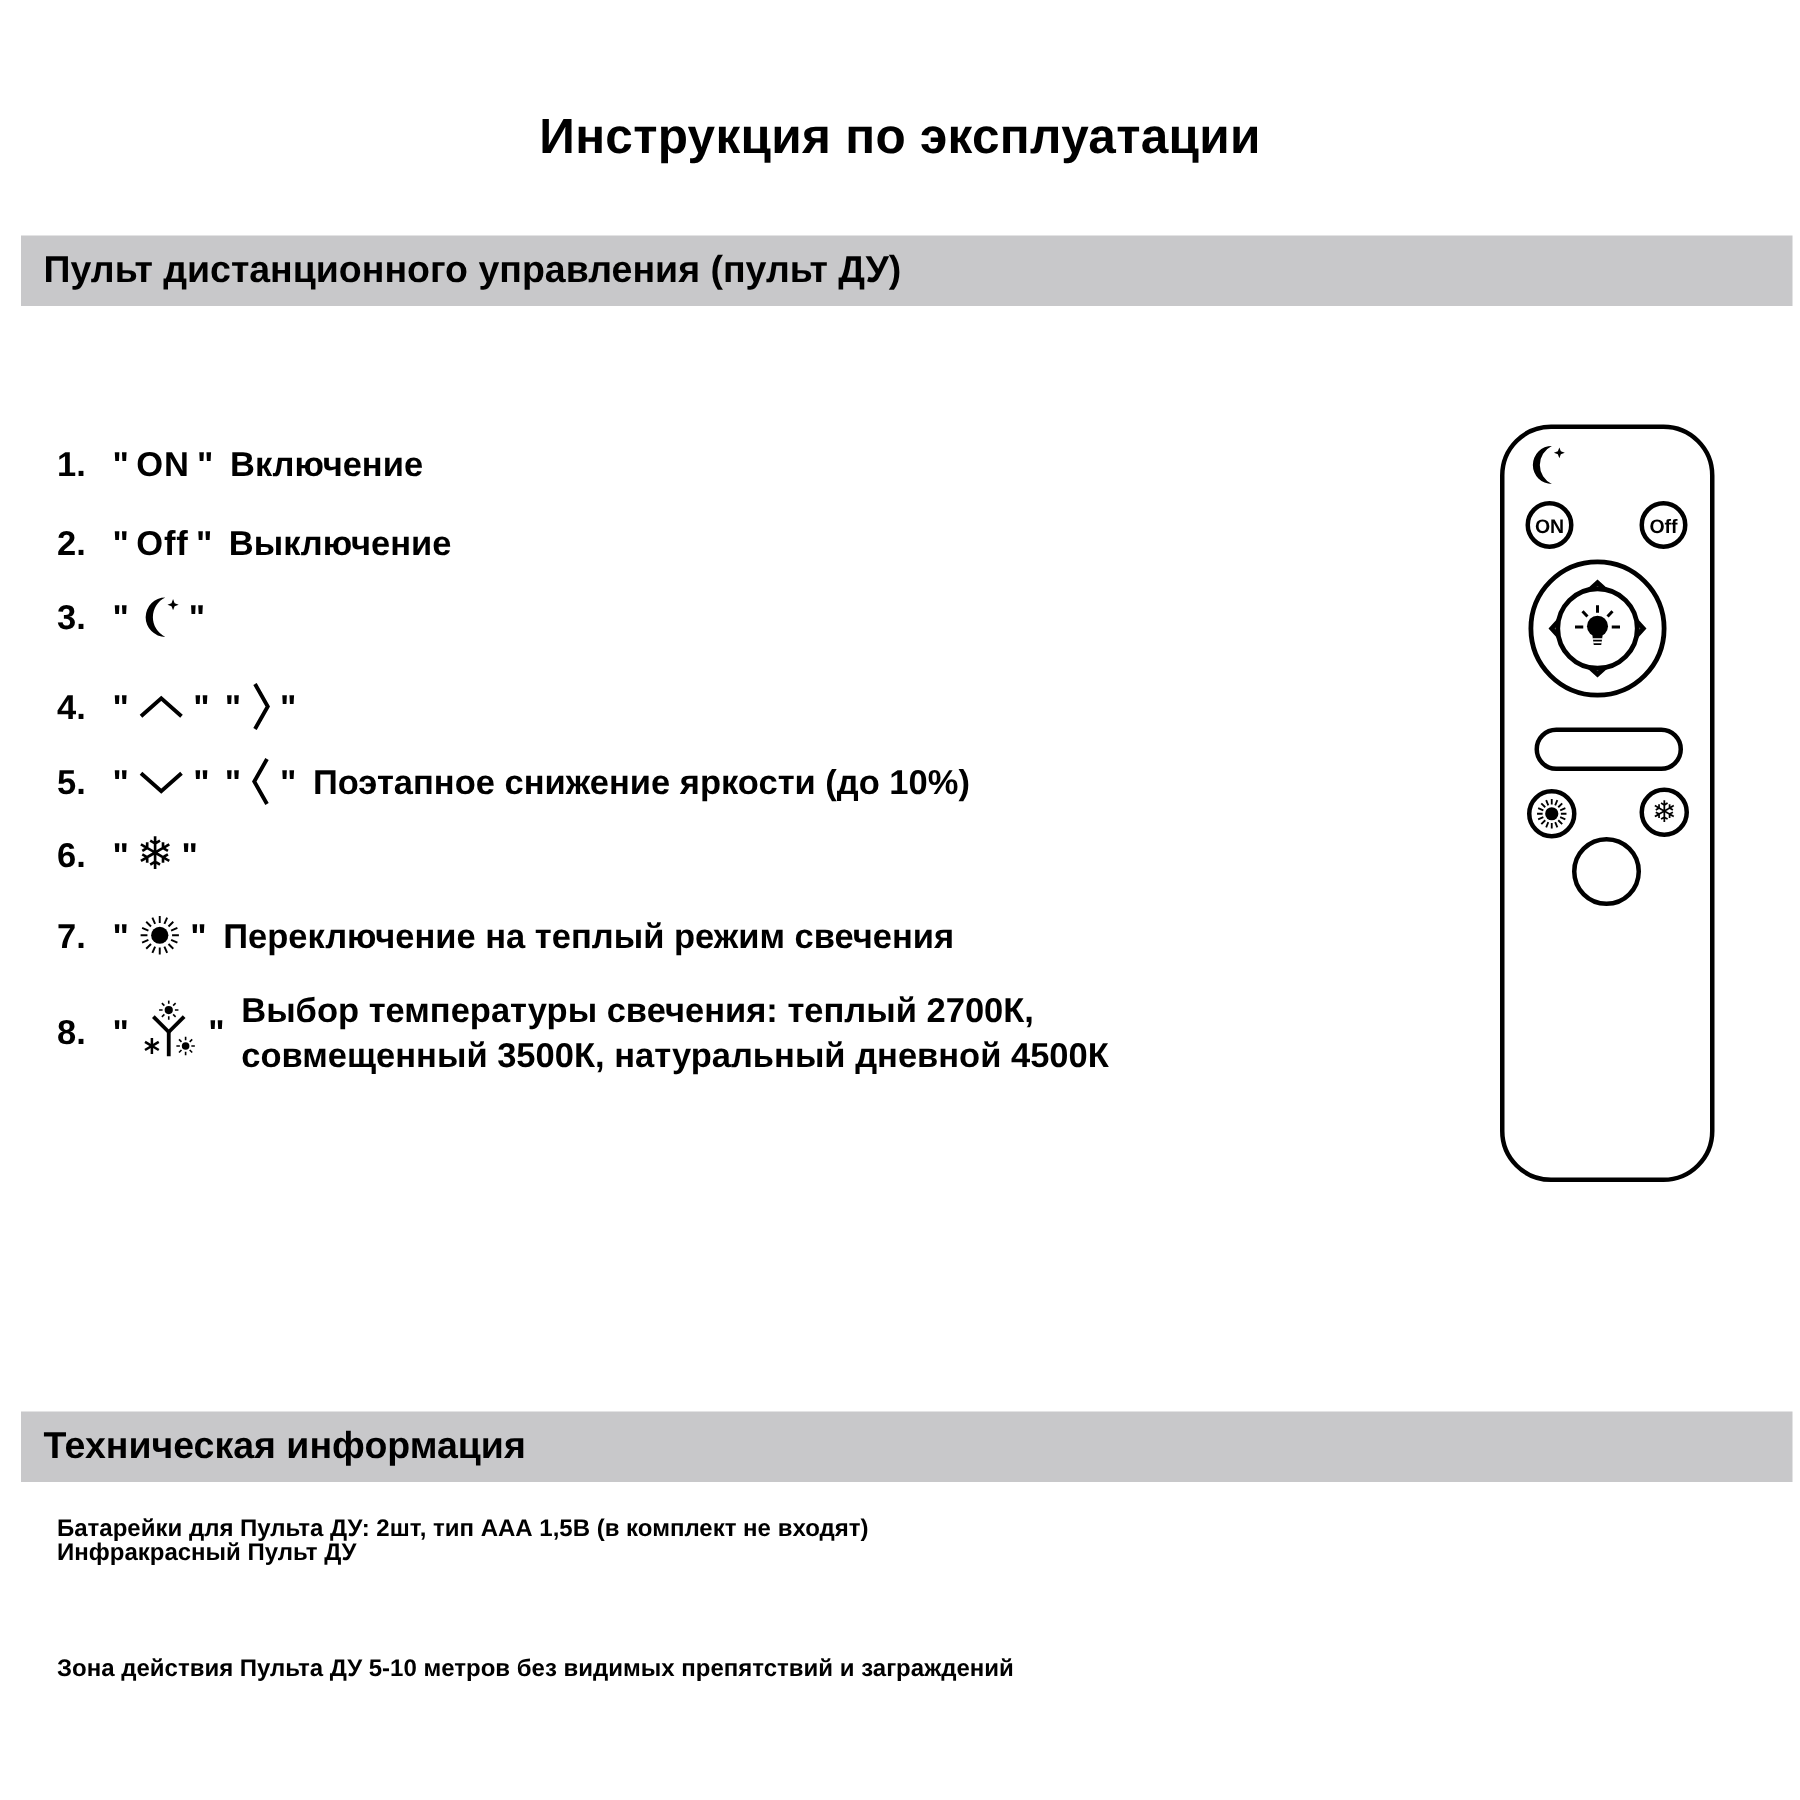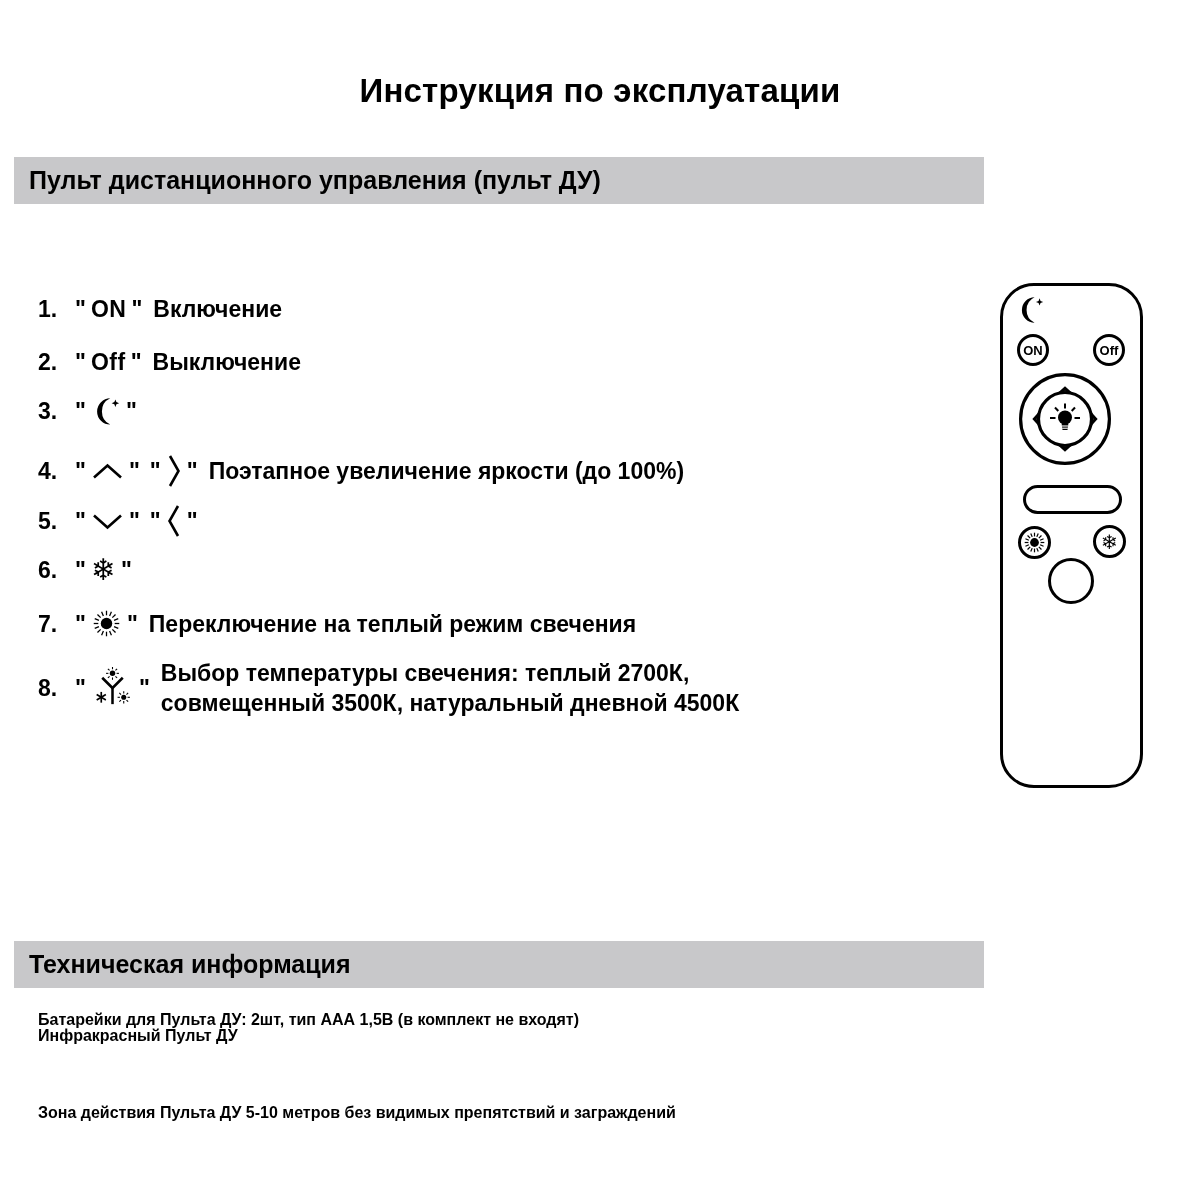--- a/index.html
+++ b/index.html
@@ -7,21 +7,21 @@
     width:1200px;height:1200px;position:relative;overflow:hidden;
     background:#ffffff;color:#000;
     font-family:"Liberation Sans","DejaVu Sans",sans-serif;
     font-weight:bold;
   }
   .title{
     position:absolute;top:72px;left:0;width:1200px;
     text-align:center;font-size:33px;letter-spacing:0.2px;
   }
   .bar{
-    position:absolute;left:14px;width:970px;height:47px;
+    position:absolute;left:14px;width:1181px;height:47px;
     background:var(--bar-bg,#c8c8ca);
     display:flex;align-items:center;
     padding-left:15px;box-sizing:border-box;
     font-size:25px;
   }
   #bar-remote{top:157px}
   #bar-tech{top:941px}
 
   
   .li{
@@ -122,40 +122,40 @@
         </svg>
       </span>
       <span class="q">"</span>
       <span class="q">"</span>
       <span class="sym ic-angle-right">
         <svg viewBox="0 0 16 36">
           <polyline points="4,3 12.5,18 4,33" fill="none" stroke="#000" stroke-width="2.6"></polyline>
         </svg>
       </span>
       <span class="q">"</span>
-      <span class="lbl">
-        <div>Поэтапное увеличение яркости (до 100%)</div>
-      </span>
     </div>
     <div class="li" style="top: 503px;">
       <span class="num">5.</span>
       <span class="q">"</span>
       <span class="sym ic-chevron-down">
         <svg viewBox="0 0 33 17">
           <polyline points="3,2.5 16.5,14.5 30,2.5" fill="none" stroke="#000" stroke-width="2.6"></polyline>
         </svg>
       </span>
       <span class="q">"</span>
       <span class="q">"</span>
       <span class="sym ic-angle-left">
         <svg viewBox="0 0 16 36">
           <polyline points="12,3 3.5,18 12,33" fill="none" stroke="#000" stroke-width="2.6"></polyline>
         </svg>
       </span>
       <span class="q">"</span>
+      <span class="lbl">
+        <div>Поэтапное снижение яркости (до 10%)</div>
+      </span>
     </div>
     <div class="li" style="top: 555px;">
       <span class="num">6.</span>
       <span class="q">"</span>
       <span class="sym glyph-snowflake">❄</span>
       <span class="q">"</span>
     </div>
     <div class="li" style="top: 608px;">
       <span class="num">7.</span>
       <span class="q">"</span>

